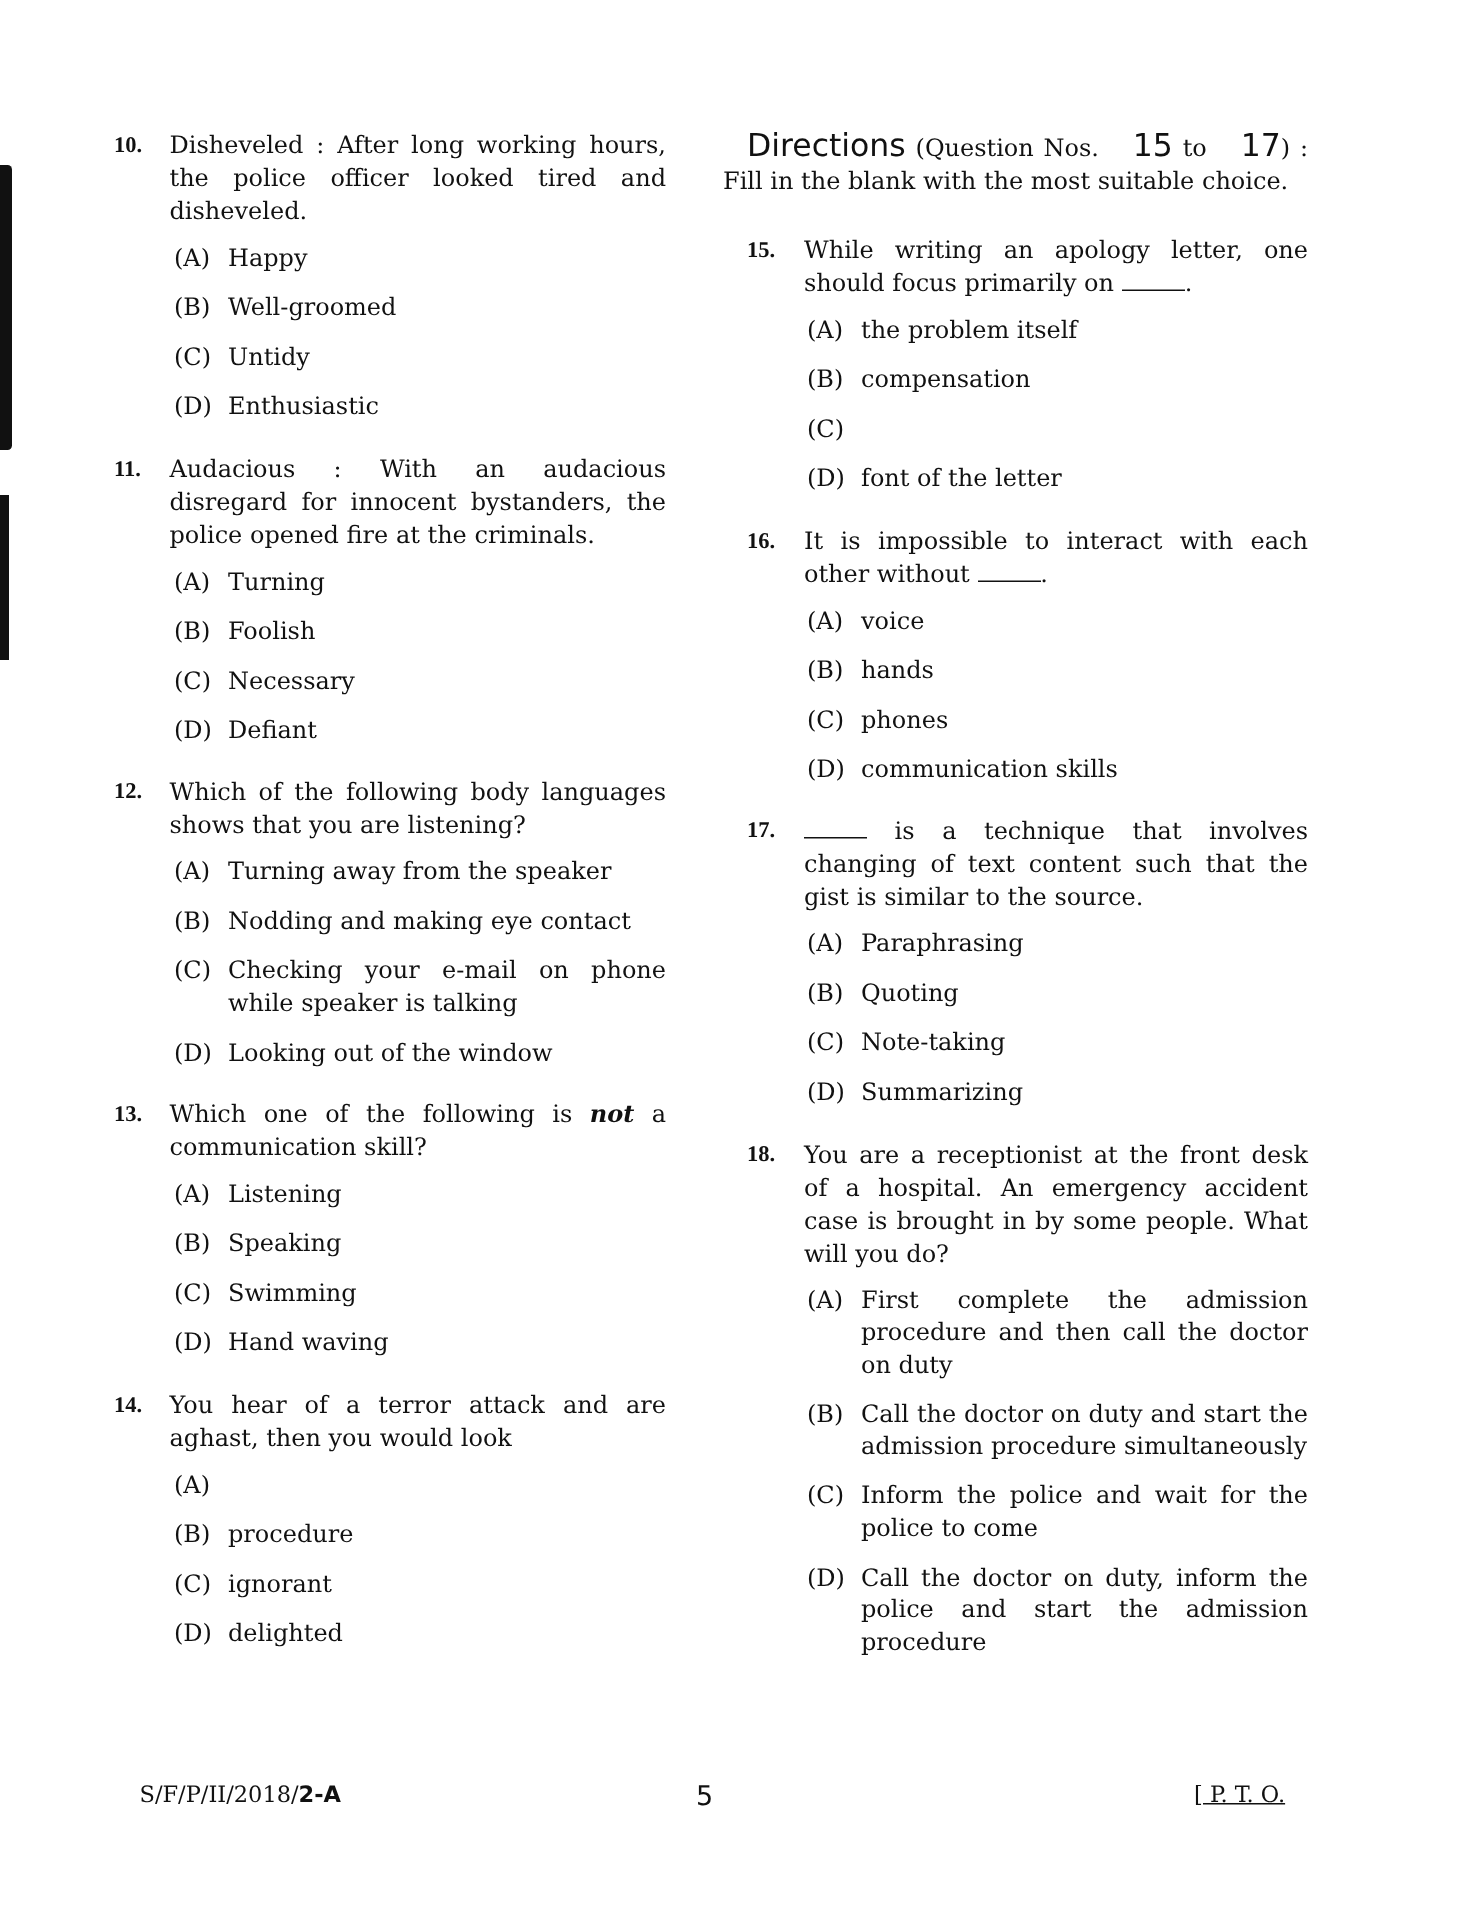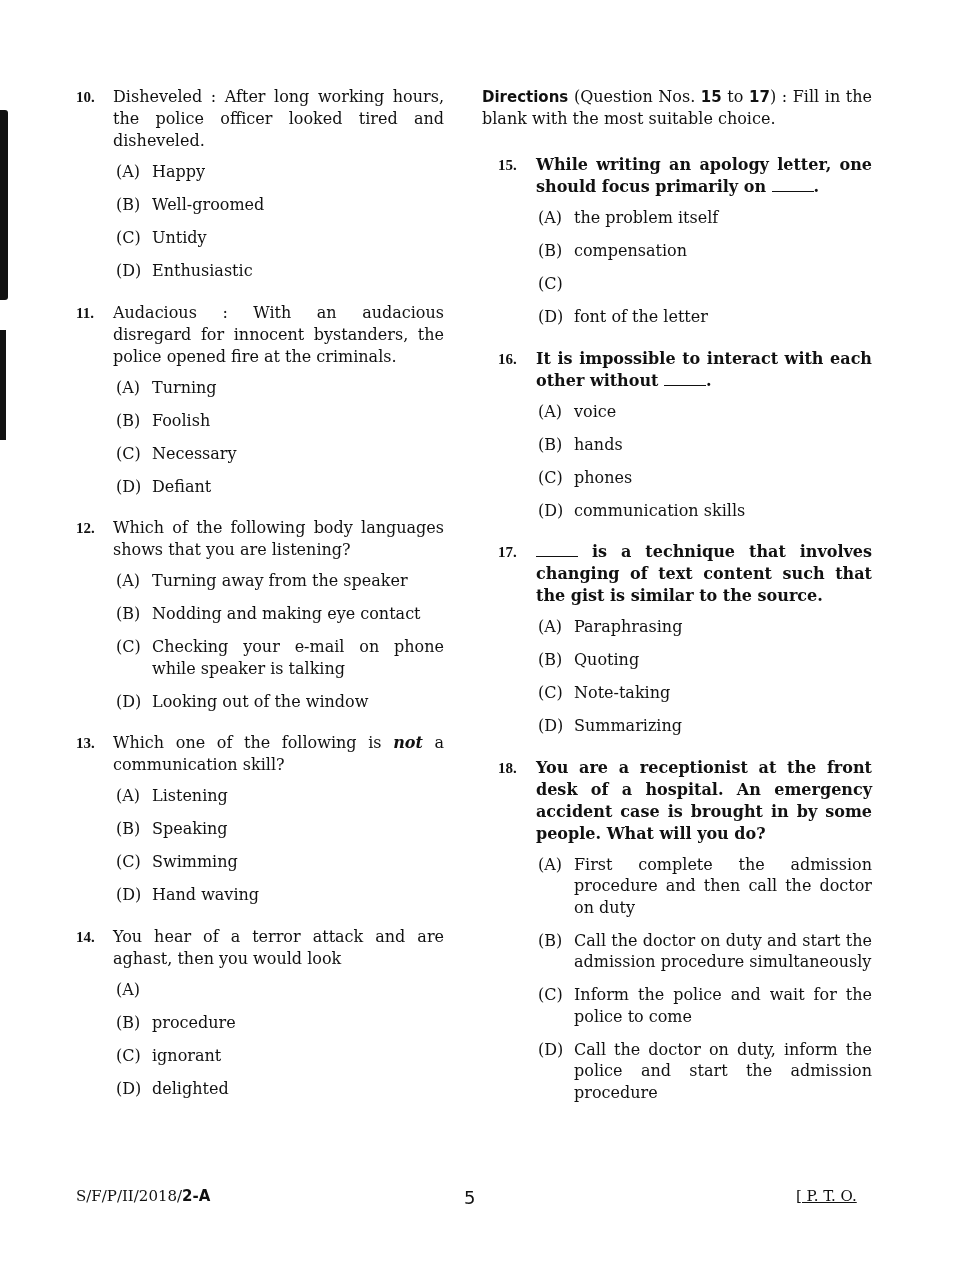--- a/index.html
+++ b/index.html
@@ -16,26 +16,26 @@
   .col.right { left: 482px; width: 390px; }
   .q { position: relative; margin-bottom: 20px; }
   .qnum { position: absolute; left: 0; top: 0; font-weight: bold; font-family: Liberation Serif, serif; font-size: 15px; line-height: 22px; }
   .qtext { margin-left: 37px; line-height: 22px; text-align: justify; }
   .qtext i { font-weight: bold; font-style: italic; }
   .opts { margin-left: 40px; margin-top: 9px; }
   .opt { display: flex; line-height: 21.5px; margin-bottom: 11.5px; }
   .opt .lbl { width: 36px; flex: 0 0 36px; }
   .opt .txt { flex: 1; text-align: justify; }
   .directions { line-height: 22px; margin-bottom: 24px; text-align: justify; }
-  .directions .bold { font-weight: bold; font-family: "DejaVu Sans", "Liberation Sans", sans-serif; font-size: 15px; }
+  .directions .bold { font-weight: normal; font-family: "DejaVu Sans", "Liberation Sans", sans-serif; font-size: 21px; margin-left: 16px; }
   .right .q { margin-left: 16px; }
-  .right .qtext { margin-left: 38px; font-weight: bold; }
+  .right .qtext { margin-left: 38px; }
   .right .opts { margin-left: 40px; }
   .footer { position: absolute; top: 1187px; left: 76px; width: 800px; height: 24px; font-size: 15px; }
-  .footer .code { position: absolute; left: 0; }
+  .footer .code { position: absolute; left: 17px; }
   .footer .code b { font-family: "DejaVu Sans", "Liberation Sans", sans-serif; font-weight: bold; }
   .footer .page { position: absolute; left: 388px; font-size: 18px; font-family: "DejaVu Sans", "Liberation Sans", sans-serif; }
   .footer .pto { position: absolute; left: 720px; text-decoration: underline; }
   .blank { display: inline-block; width: 42px; border-bottom: 1.5px solid #111; height: 12px; vertical-align: baseline; }
 </style>
 </head>
 <body>
 
 <div class="scan-edge e1"></div>
 <div class="scan-edge e2"></div>

